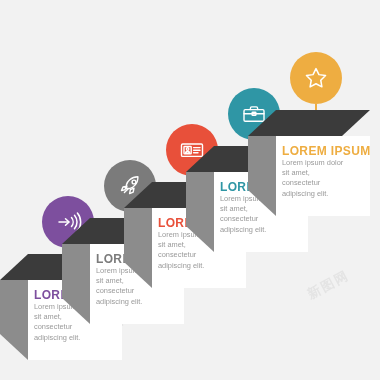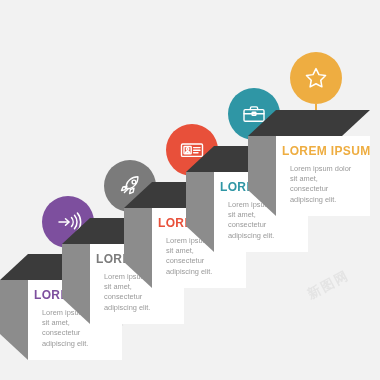--- a/index.html
+++ b/index.html
@@ -20,21 +20,21 @@
   .panel{position:absolute;box-sizing:border-box;}
   .panel h3{
     margin:0 0 2px 0;
     font-size:12px;
     font-weight:bold;
     letter-spacing:0.35px;
     line-height:10px;
     white-space:nowrap;
   }
   .panel p{
-    margin:8px;
+    margin:0;
     font-size:7.4px;
     line-height:10.2px;
     color:#9a9a9a;
     width:66px;
   }
 
   
   .stem{position:absolute;width:1.4px;}
   .pinbase{position:absolute;}
 

